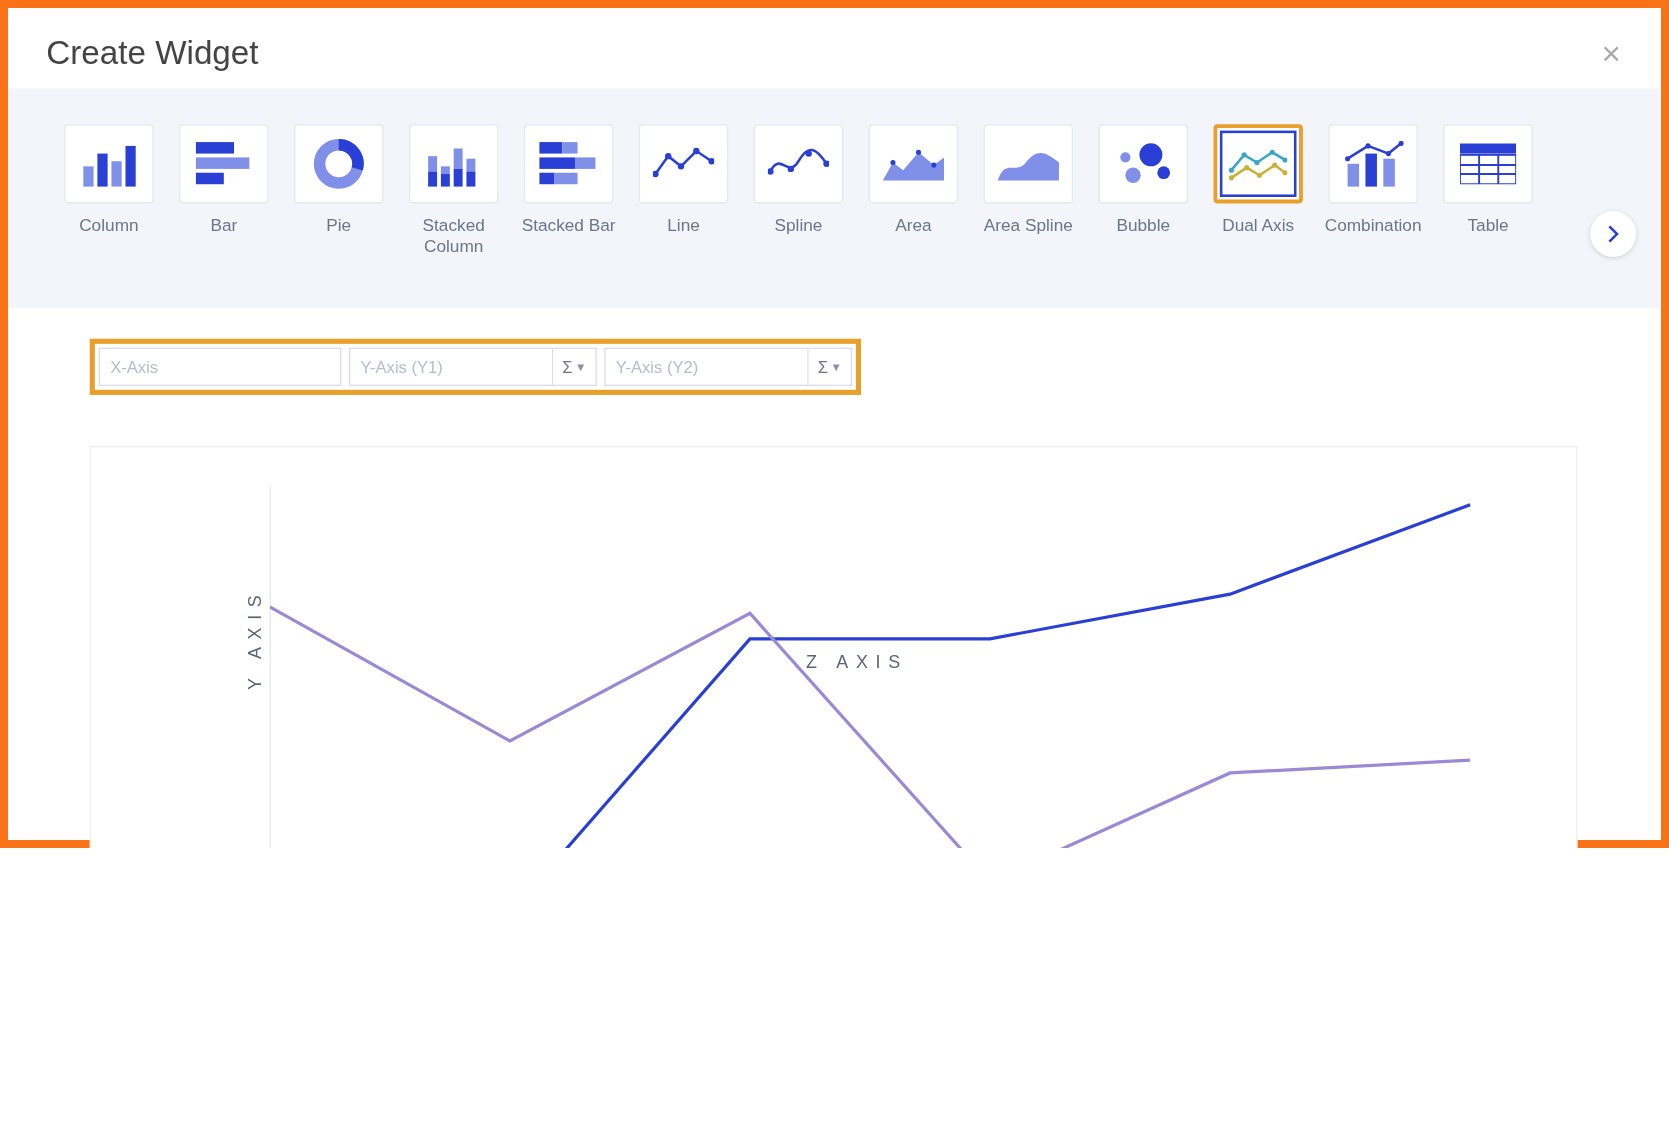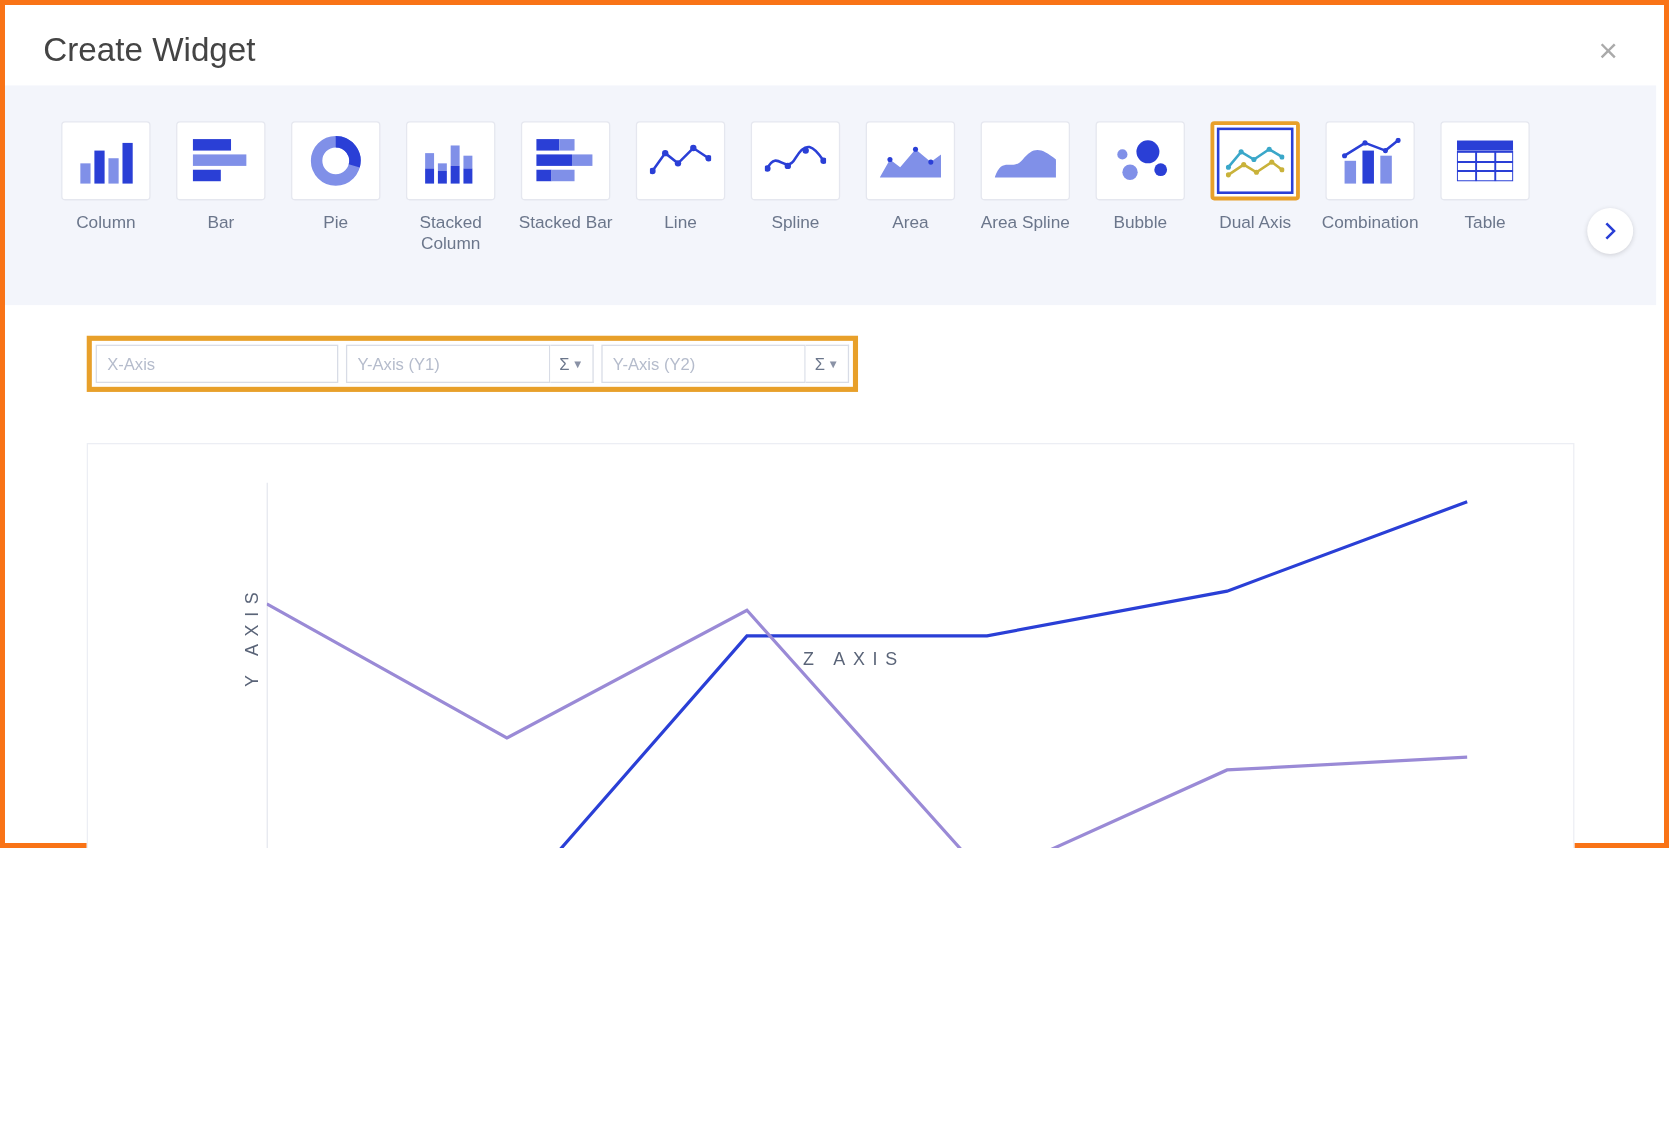--- a/index.html
+++ b/index.html
@@ -4,21 +4,21 @@
 <style>
   * { box-sizing: border-box; margin: 0; padding: 0; }
   body {
     font-family: -apple-system, BlinkMacSystemFont, "Segoe UI", Helvetica, Arial, sans-serif;
     background: #fff;
     color: #333;
   }
   .frame {
     width: 1669px;
     height: 848px;
-    border: 5px solid #f97316;
+    border: 8px solid #f97316;
     position: relative;
     background:#fff;
   }
   .inner { transform: scale(1.277); transform-origin: top left; width: 1293px; height: 875px; }
   .header {
     display:flex; align-items:center; justify-content:space-between;
     padding: 20px 30px 12px 30px;
   }
   .title { font-size: 26px; color:#444; font-weight:400; }
   .close { font-size: 26px; color:#aaa; cursor:pointer; line-height:1; }

